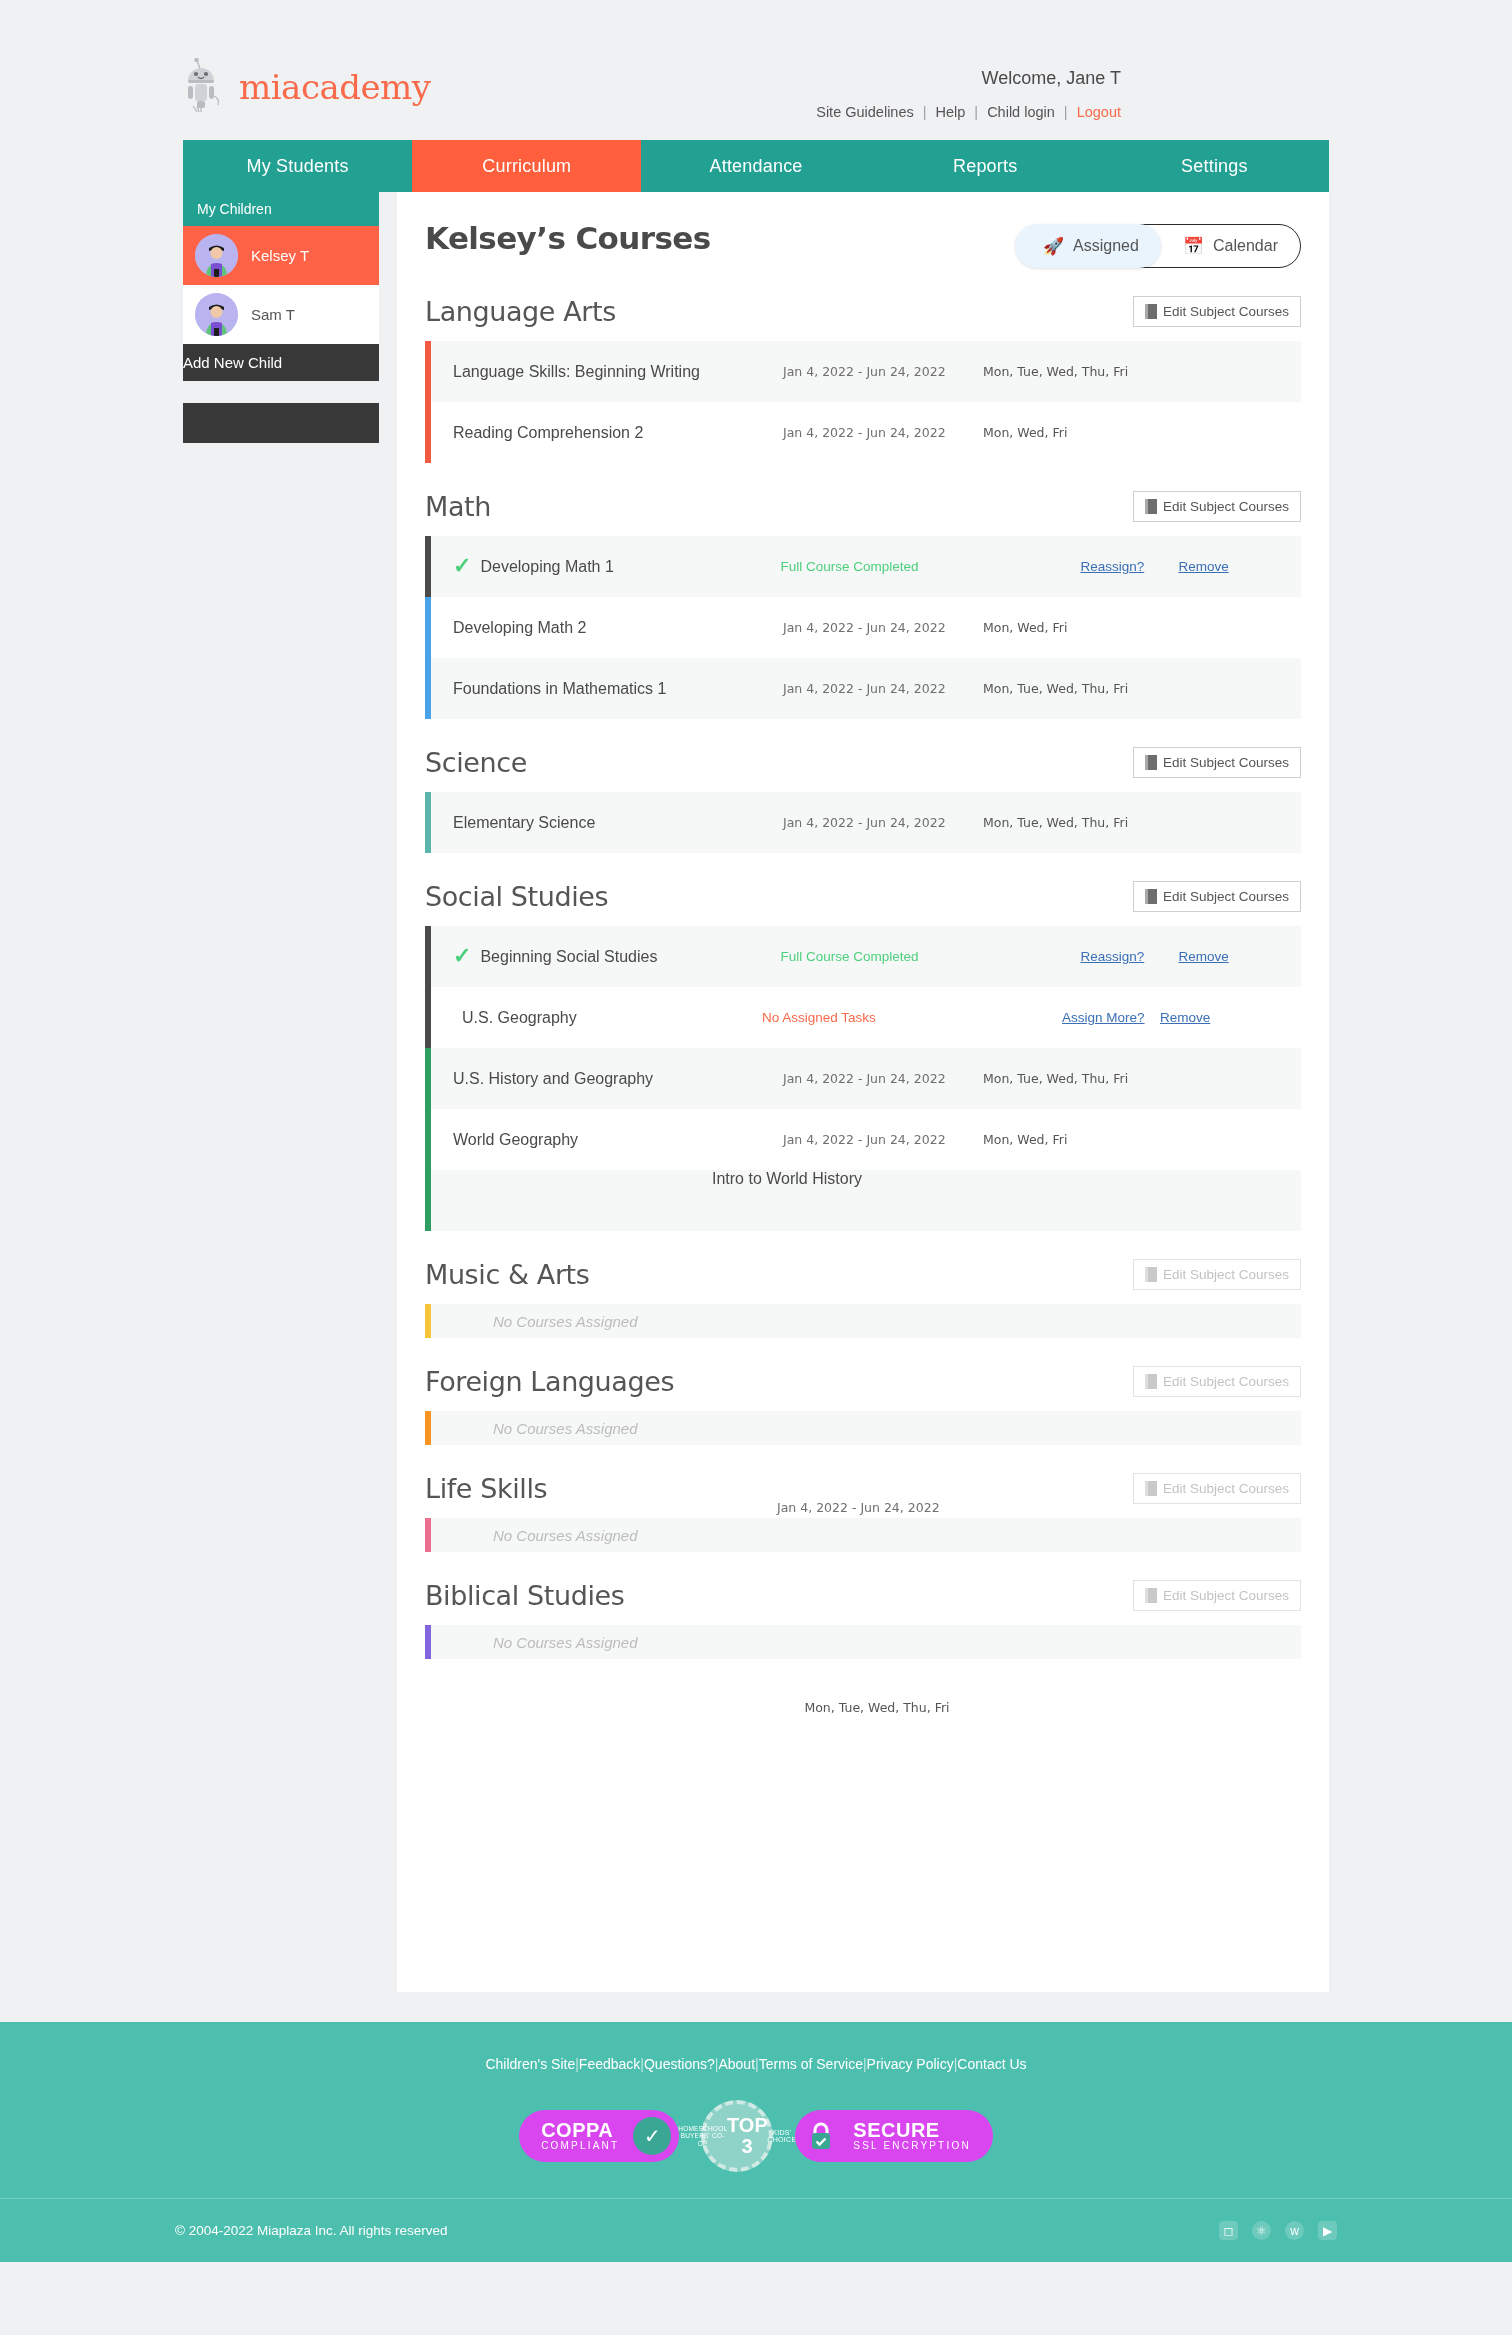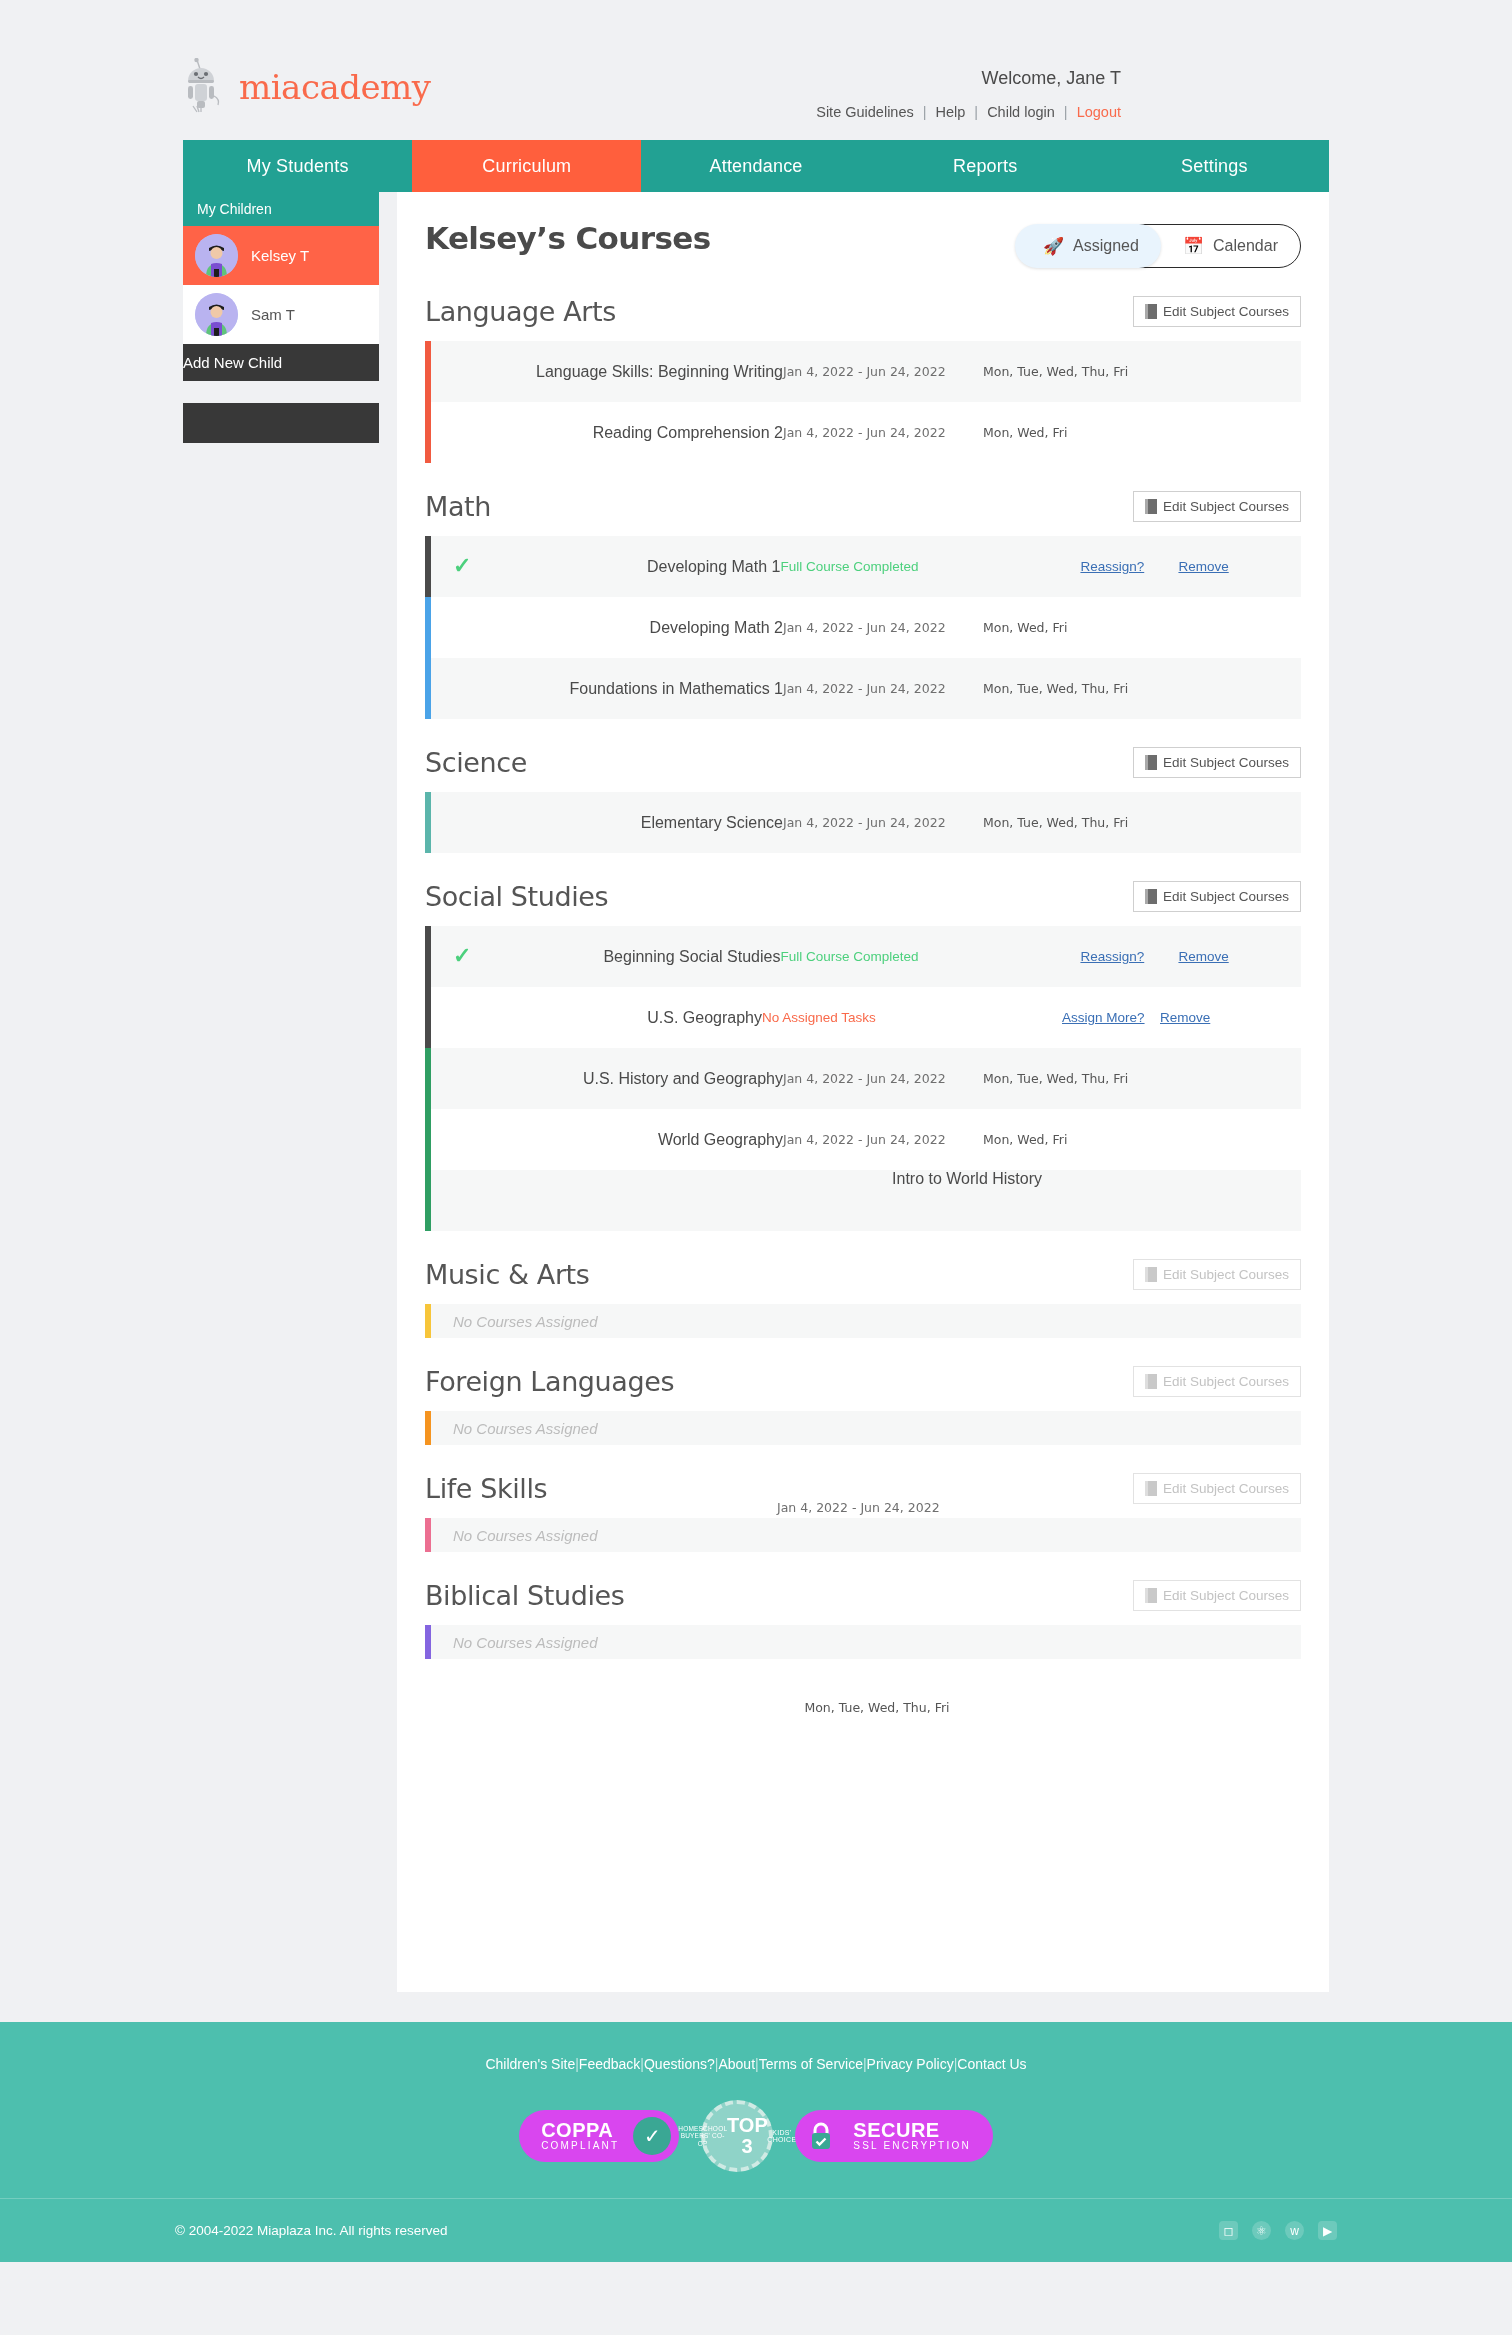--- a/index.html
+++ b/index.html
@@ -231,21 +231,20 @@
   }
   .row.alt { background: #f6f7f7; }
   .row .check {
     color: #4cd07d; font-size: 22px; margin-right: 9px;
     line-height: 1; margin-top: -2px; font-weight: 700;
   }
   .c-name {
     font-size: 16px; color: #4a4a4a;
     width: 330px; flex: 0 0 330px;
     font-family: "Liberation Sans", sans-serif;
-    text-align: right;
   }
   .c-name.with-check { width: 300px; flex: 0 0 300px; }
   .c-dates {
     font-size: 12.5px; color: #6f6f6f;
     width: 200px; flex: 0 0 200px;
     font-family: "DejaVu Sans", sans-serif;
   }
   .c-days {
     font-size: 12.5px; color: #555;
     flex: 1;
@@ -263,20 +262,21 @@
     text-align: left;
   }
   .c-act.remove { color: #3a6fb5; width: 70px; }
   .row.empty {
     background: #f6f7f7;
     height: 34px;
   }
   .empty-text {
     font-size: 15px; color: #bcbcbc; font-style: italic;
     font-family: "Liberation Sans", sans-serif;
+    margin-left: 40px;
   }
 
   
   .footer {
     width: 1512px;
     background: #4dbfae;
     padding: 34px 0 26px 0;
     margin-top: 30px;
   }
   .footer-links {

